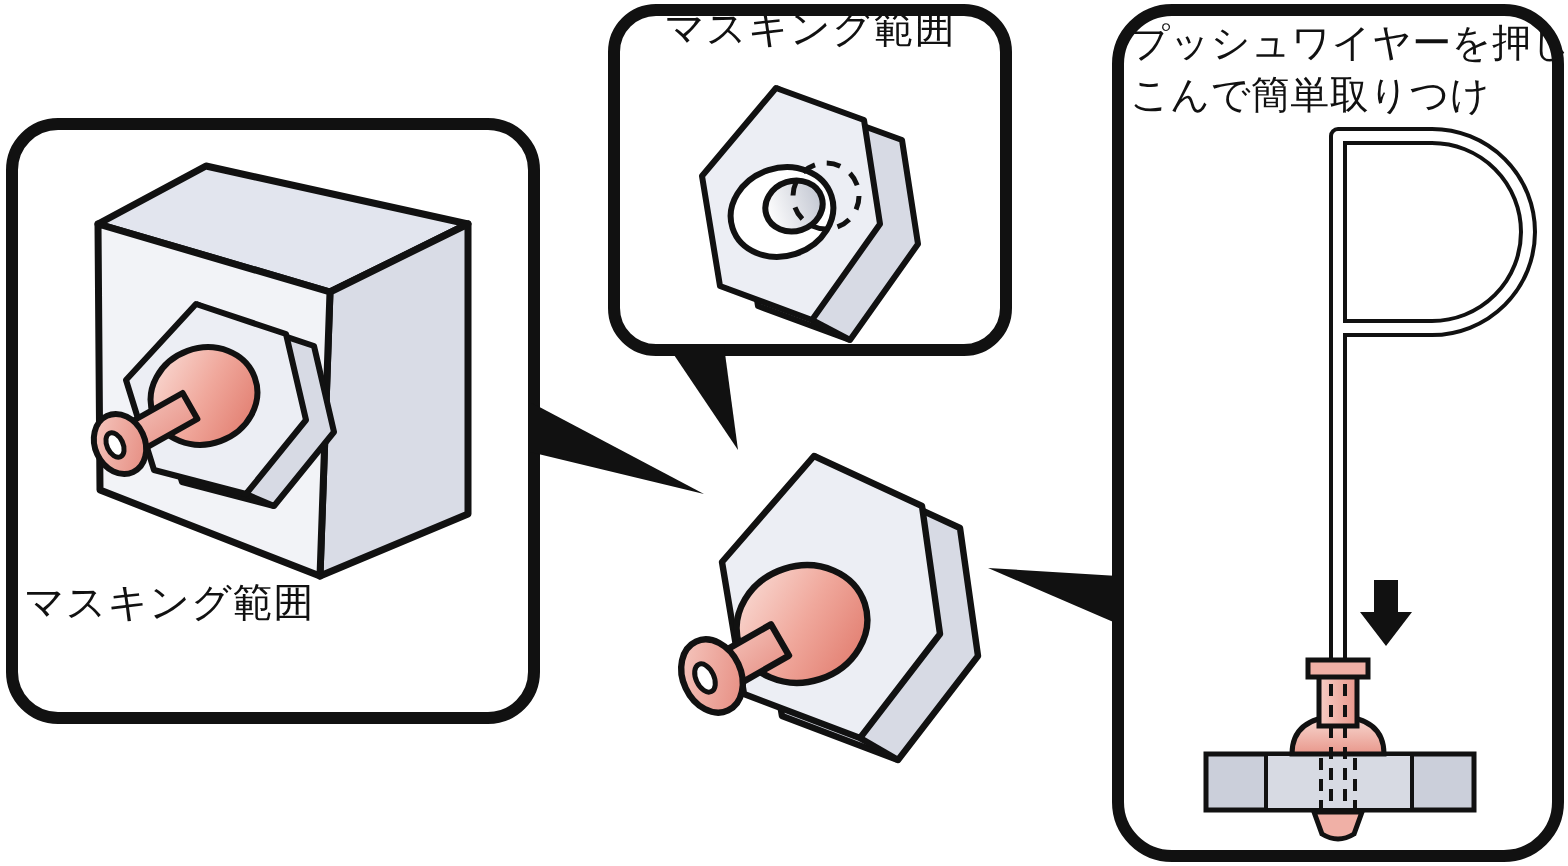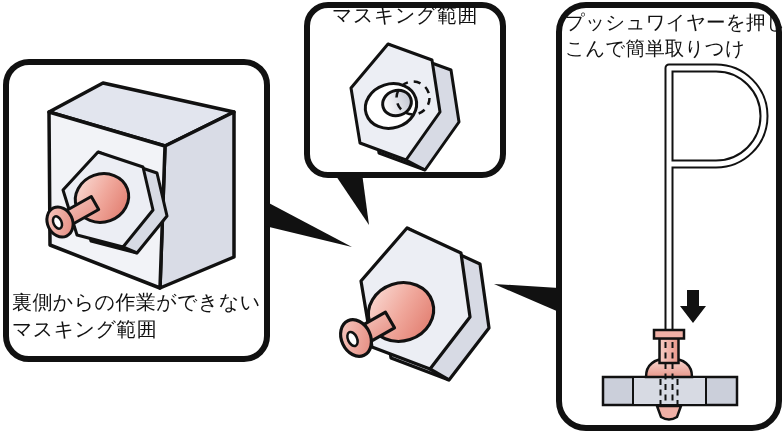--- a/index.html
+++ b/index.html
@@ -137,21 +137,20 @@
     </g>
   </svg>
 
   <svg id="svg-arrows" class="illu" width="784" height="433" viewBox="0 0 784 433">
     <polygon points="265,201 265,226 352,247" fill="#111"></polygon>
     <polygon points="334,173 362,173 369,225" fill="#111"></polygon>
     <polygon points="494,284 559,288 559,312" fill="#111"></polygon>
   </svg>
 
   <div class="caption" id="caption-left">
-    <div>裏側からの作業ができない</div>
     <div>マスキング範囲</div>
   </div>
 
   <div class="caption" id="bubble-title">マスキング範囲</div>
 
   <div class="caption" id="caption-right">
     <div>プッシュワイヤーを押し</div>
     <div>こんで簡単取りつけ</div>
   </div>
 

